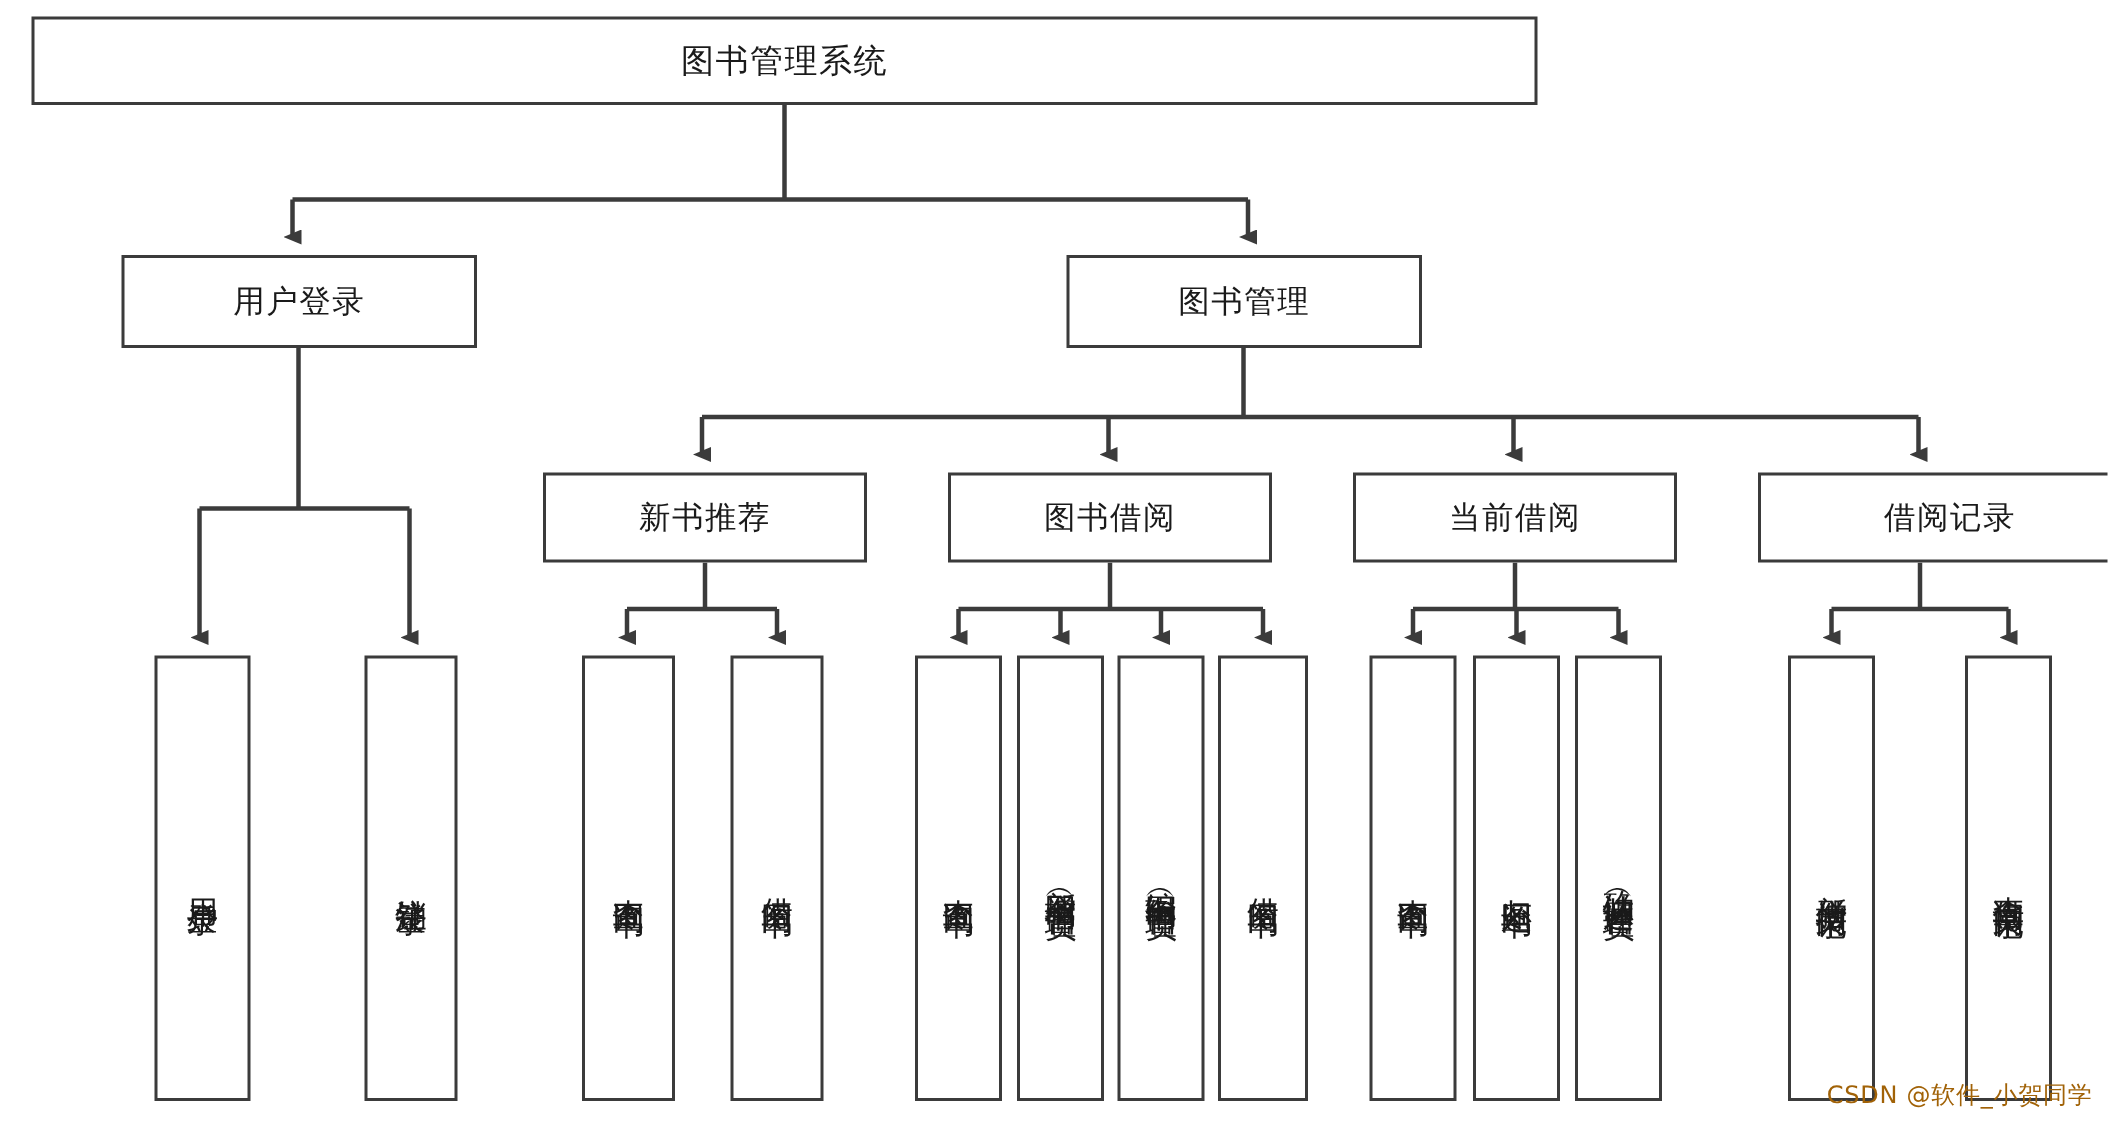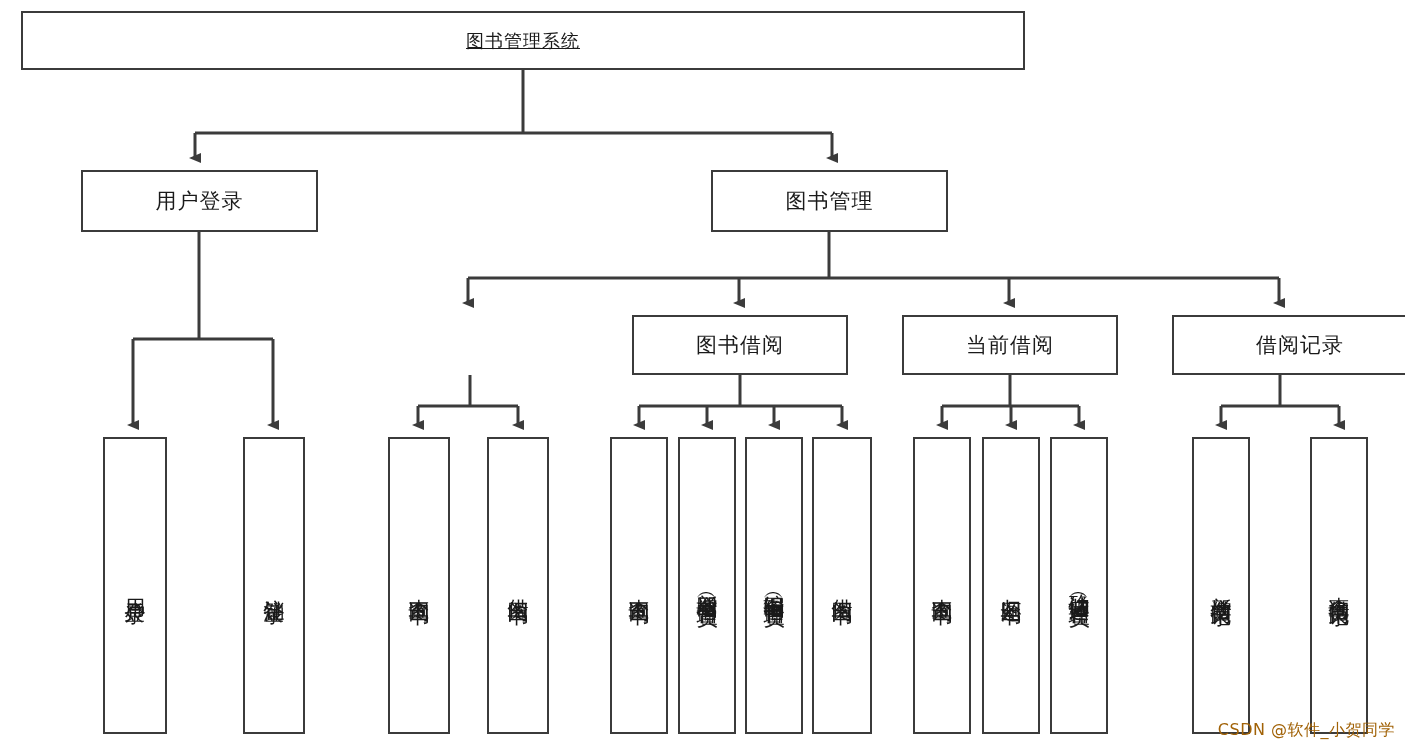--- a/index.html
+++ b/index.html
@@ -9,21 +9,21 @@
   }
   #stage{position:relative;width:1405px;height:747px;background:#fff;}
   svg#wires{position:absolute;left:0;top:0;width:1405px;height:747px;}
   .node{
     position:absolute;box-sizing:border-box;
     background:#ffffff;border:2px solid #3b3b3b;
     display:flex;align-items:center;justify-content:center;
     color:#1a1a1a;
   }
   .node.horiz{font-size:21px;letter-spacing:1px;}
-  .node.title{font-size:18px;letter-spacing:1px;text-decoration:underline;}
+  .node.title{font-size:22px;letter-spacing:1px;}
   .node.vert{
     writing-mode:vertical-rl;text-orientation:upright;
     font-size:21px;letter-spacing:2px;line-height:1.05;
     padding-top:6px;padding-bottom:6px;
   }
   .node.vert > span{writing-mode:vertical-rl;text-orientation:upright;}
   .watermark{
     position:absolute;right:10px;bottom:6px;
     font-size:16px;color:#a16207;letter-spacing:.5px;
     white-space:nowrap;pointer-events:none;
@@ -88,20 +88,23 @@
     <span>图书管理系统</span>
   </div>
 
   <div class="node horiz" style="left:81px;top:170px;width:237px;height:62px;">
     <span>用户登录</span>
   </div>
   <div class="node horiz" style="left:711px;top:170px;width:237px;height:62px;justify-content:center;">
     <span>图书管理</span>
   </div>
 
+  <div class="node horiz" style="left:362px;top:315px;width:216px;height:60px;">
+    <span>新书推荐</span>
+  </div>
   <div class="node horiz" style="left:632px;top:315px;width:216px;height:60px;">
     <span>图书借阅</span>
   </div>
   <div class="node horiz" style="left:902px;top:315px;width:216px;height:60px;">
     <span>当前借阅</span>
   </div>
   <div class="node horiz" style="left:1172px;top:315px;width:256px;height:60px;">
     <span>借阅记录</span>
   </div>
 

